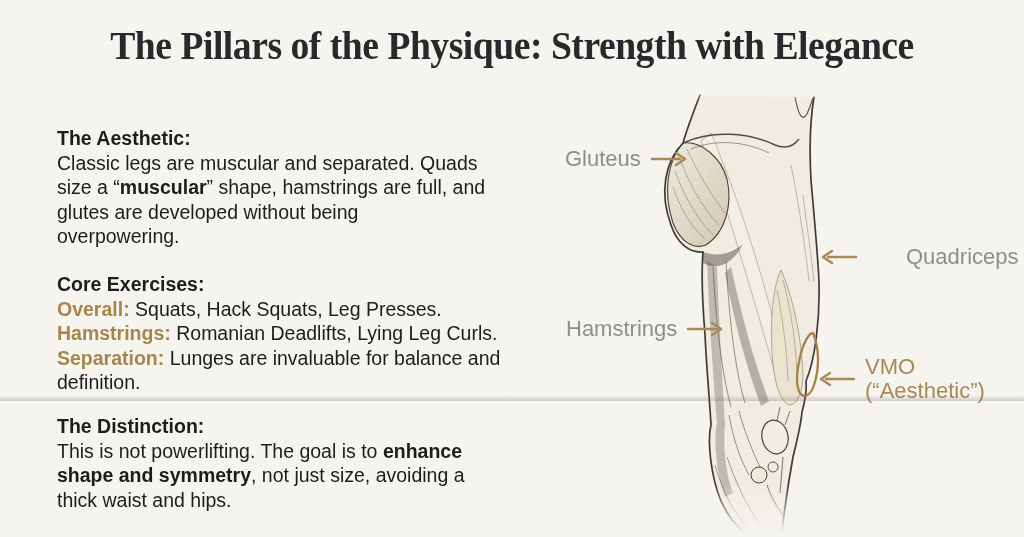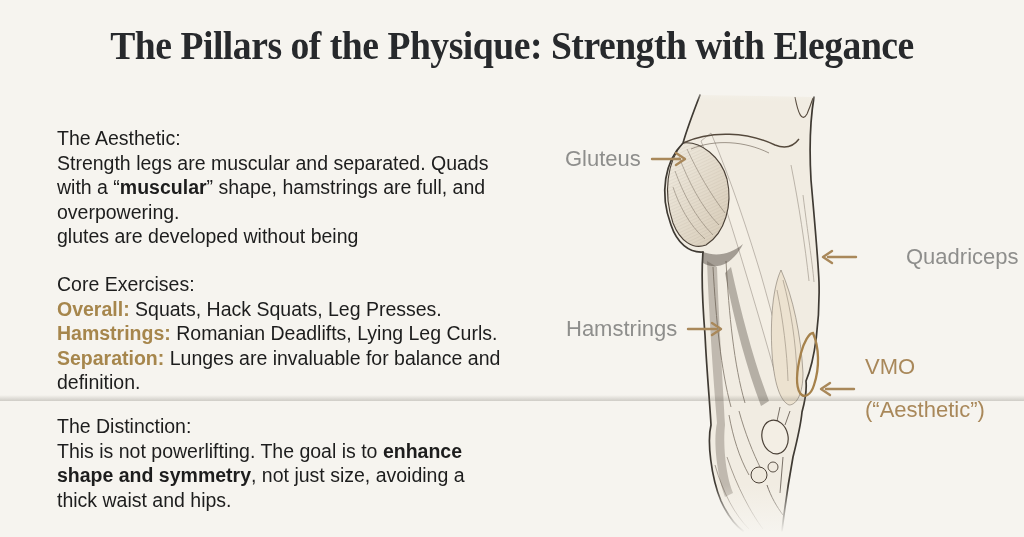--- a/index.html
+++ b/index.html
@@ -11,59 +11,59 @@
   body{font-family:"Liberation Sans","DejaVu Sans",sans-serif;background:var(--background);color:var(--body-ink);}
   .page{position:relative;width:1024px;height:401px;background:var(--background);}
   .page::after{content:"";position:absolute;left:0;right:0;bottom:0;height:6px;
     background:linear-gradient(to bottom,rgba(0,0,0,0),rgba(105,102,92,.28));}
   .title{position:absolute;top:22px;left:0;width:1024px;text-align:center;
     font-family:"Liberation Serif","DejaVu Serif",serif;font-weight:bold;font-size:40px;
     color:var(--title-ink);letter-spacing:-.5px;transform:scaleX(.94);transform-origin:center;
     white-space:nowrap;}
   .col{position:absolute;left:57px;width:480px;font-size:19.5px;line-height:24.5px;}
   .col .ln{white-space:nowrap;}
-  .sec-head{font-weight:normal;}
+  .sec-head{font-weight:bold;}
   .bold{font-weight:bold;}
   .accent{color:var(--accent-gold);font-weight:bold;}
   .sec-aesthetic{top:126px;}
   .sec-core{top:272px;}
   .sec-distinction{top:414px;}
   .diag-label{position:absolute;display:flex;align-items:center;gap:9px;
     font-size:22px;line-height:24px;color:var(--label-gray);white-space:nowrap;}
   .diag-label.gold{color:var(--arrow-gold);}
   .arrow-svg{flex:0 0 auto;display:block;}
   .arrow-svg line,.arrow-svg polyline{stroke:var(--arrow-gold);stroke-width:2.4;fill:none;
     stroke-linecap:round;stroke-linejoin:round;}
   .lbl-gluteus{left:565px;top:147px;}
   .lbl-quadriceps{left:820px;top:245px;gap:48px;}
   .lbl-hamstrings{left:566px;top:317px;justify-content:flex-end;}
   .lbl-vmo{left:818px;top:355px;}
-  .vmo-lines{display:flex;flex-direction:column;gap:19px;}
+  .vmo-lines{display:flex;flex-direction:column;}
   .illustration{position:absolute;left:633px;top:85px;width:220px;height:448px;}
 </style>
 </head>
 <body>
 
 <div class="page">
 
   <h1 class="title">The Pillars of the Physique: Strength with Elegance</h1>
 
   <div class="col sec-aesthetic">
     <div class="ln sec-head">The Aesthetic:</div>
     <div class="ln">
-      <span>Strength legs are muscular and separated. Quads</span>
-    </div>
-    <div class="ln">
-      <span>with a “</span><span class="bold">muscular</span><span>” shape, hamstrings are full, and</span>
+      <span>Classic legs are muscular and separated. Quads</span>
+    </div>
+    <div class="ln">
+      <span>size a “</span><span class="bold">muscular</span><span>” shape, hamstrings are full, and</span>
+    </div>
+    <div class="ln">
+      <span>glutes are developed without being</span>
     </div>
     <div class="ln">
       <span>overpowering.</span>
-    </div>
-    <div class="ln">
-      <span>glutes are developed without being</span>
     </div>
   </div>
 
   <div class="col sec-core">
     <div class="ln sec-head">Core Exercises:</div>
     <div class="ln">
       <span class="accent">Overall:</span><span> Squats, Hack Squats, Leg Presses.</span>
     </div>
     <div class="ln">
       <span class="accent">Hamstrings:</span><span> Romanian Deadlifts, Lying Leg Curls.</span>

